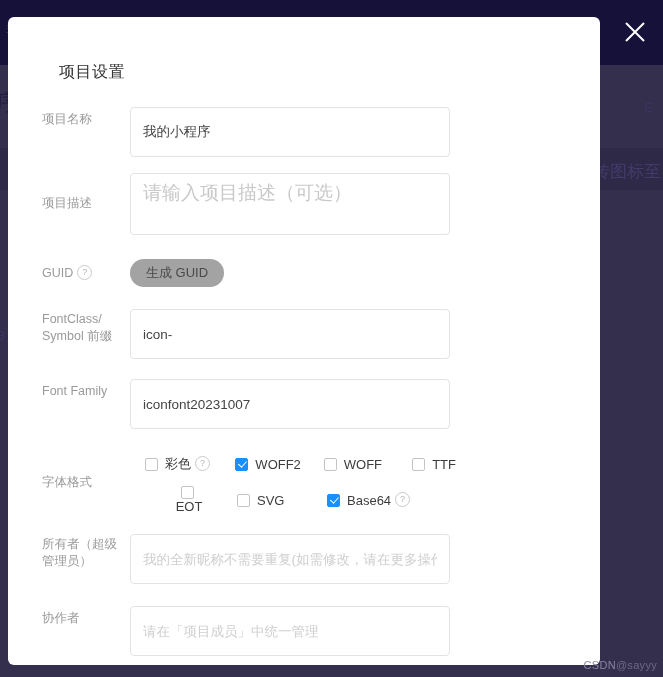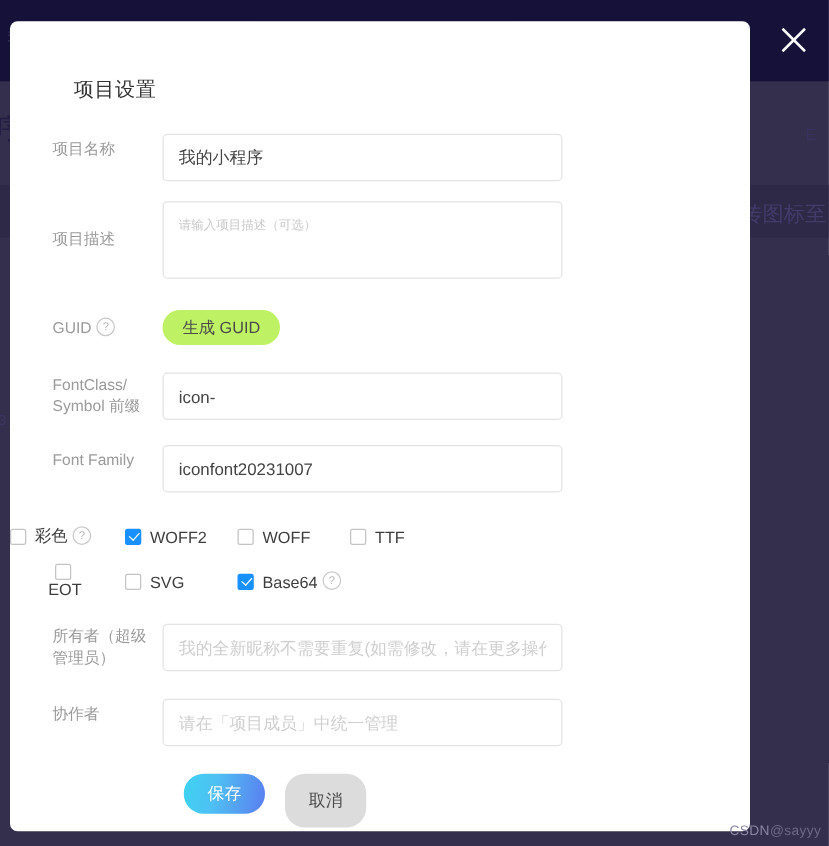--- a/index.html
+++ b/index.html
@@ -145,52 +145,52 @@
   }
   .field-label.two-line { padding-top: 0px; }
   .field-control {
     flex: 1;
     position: relative;
   }
 
   .text-input {
     box-sizing: border-box;
     width: 320px;
-    height: 38px;
+    height: 50px;
     border: 1px solid #e3e3e3;
     border-radius: 4px;
     padding: 0 12px;
     font-size: 13.5px;
     color: #444;
     font-family: "Liberation Sans", "DejaVu Sans", sans-serif;
     background: #fff;
     outline: none;
   }
   .text-input::placeholder { color: #cfcfcf; }
   .text-input.muted { color: #cfcfcf; }
 
   textarea.text-area {
     box-sizing: border-box;
     width: 320px;
     height: 62px;
     border: 1px solid #e3e3e3;
     border-radius: 4px;
     padding: 10px 12px;
-    font-size: 10px;
+    font-size: 19px;
     color: #444;
     font-family: "Liberation Sans", "DejaVu Sans", sans-serif;
     resize: none;
     outline: none;
     line-height: 18px;
   }
   textarea.text-area::placeholder { color: #c9c9c9; }
 
   .pill-button {
     display: inline-block;
-    background: #bef264;
+    background: #a3a3a3;
     border: none;
     border-radius: 16px;
     height: 28px;
     line-height: 28px;
     padding: 0 16px;
     font-size: 13px;
     color: #4a4a4a;
     cursor: pointer;
     font-family: "Liberation Sans", "DejaVu Sans", sans-serif;
   }
@@ -214,20 +214,21 @@
   }
 
   
   .cb-grid {
     width: 330px;
     padding-top: 2px;
   }
   .cb-line {
     display: flex;
     margin-bottom: 13px;
+    padding-left: 15px;
   }
   .cb-item {
     display: flex;
     align-items: center;
     font-size: 13px;
     color: #3d3d3d;
     cursor: pointer;
     white-space: nowrap;
   }
   .cb-box {
@@ -362,20 +363,21 @@
     </div>
 
     <div class="field-row" style="margin-bottom:24px;">
       <div class="field-label">Font Family</div>
       <div class="field-control">
         <input class="text-input" type="text" value="iconfont20231007" style="">
       </div>
     </div>
 
     <div class="field-row" style="margin-bottom:20px;">
+      <div class="field-label" style="padding-top:21px;">字体格式</div>
       <div class="field-control">
         <div class="cb-grid">
 
           <div class="cb-line">
             <div class="cb-item" style="width:92px;">
               <span class="cb-box"></span>
               <span class="cb-label">彩色</span>
               <span class="help-icon" style="margin-left:0;">?</span>
             </div>
             <div class="cb-item" style="width:90px;">

